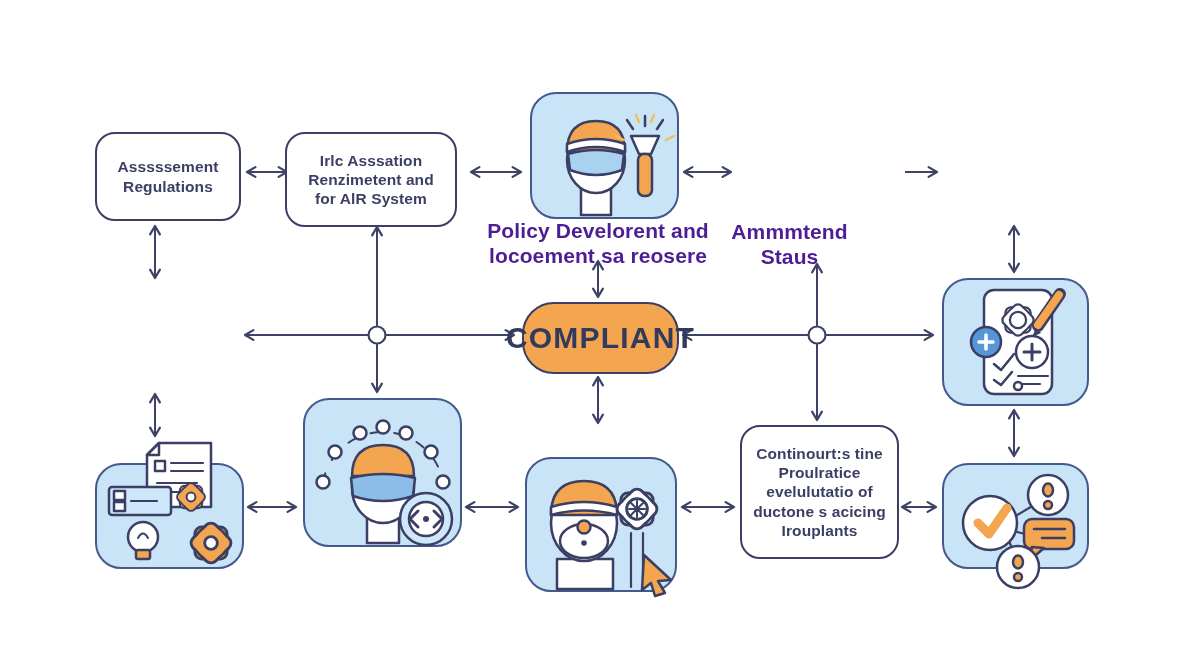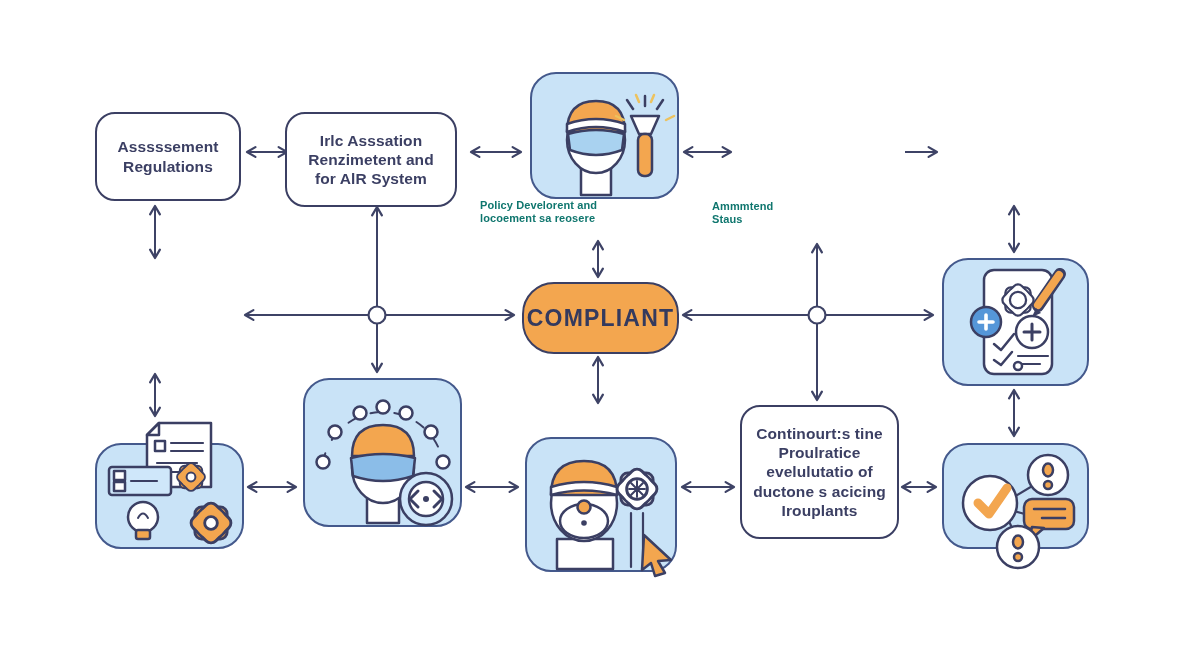--- a/index.html
+++ b/index.html
@@ -1,29 +1,29 @@
 <!DOCTYPE html>
 <html><head>
 <meta charset="utf-8">
 <style>
   html,body{margin:0;padding:0;background:#ffffff;}
   body{width:1200px;height:654px;position:relative;overflow:hidden;
        font-family:"Liberation Sans",sans-serif;}
-  .canvas{position:absolute;inset:0;}
+  .canvas{position:absolute;inset:0;margin-top:20px;}
   .tbox{position:absolute;background:#fff;border:2.3px solid #3b3f63;border-radius:20px;
         display:flex;align-items:center;justify-content:center;text-align:center;
         color:#3b3f63;font-weight:700;font-size:15.5px;line-height:1.24;letter-spacing:.1px;}
   .lbl{white-space:pre-line;}
   .itile{position:absolute;background:#c9e3f7;border:2.6px solid #44598c;border-radius:26px;}
   .itile svg{position:absolute;left:0;top:0;overflow:visible;}
-  .caption{position:absolute;color:#0f766e;font-weight:700;
-           font-size:11px;line-height:1.18;white-space:pre-line;letter-spacing:.1px;}
+  .caption{position:absolute;text-align:center;color:#4c1d95;font-weight:700;
+           font-size:21px;line-height:1.18;white-space:pre-line;letter-spacing:.1px;}
   .compliant{position:absolute;background:#f3a64f;border:2.6px solid #3b3f63;border-radius:32px;
              display:flex;align-items:center;justify-content:center;color:#343a5e;
-             font-weight:700;font-size:23px;letter-spacing:1.2px;}
+             font-weight:700;font-size:30px;letter-spacing:1.2px;}
   svg.wires{position:absolute;left:0;top:0;overflow:visible;}
   .wire{stroke:#3e4366;stroke-width:2;fill:none;}
   .dbl{marker-start:url(#ah);marker-end:url(#ah);}
   .sgl{marker-end:url(#ah);}
   .wnode{fill:#fff;stroke:#3e4366;stroke-width:2.2;}
   .ink{stroke:#3b3f63;stroke-width:2.5;stroke-linejoin:round;stroke-linecap:round;}
 </style>
 </head>
 <body>
 

